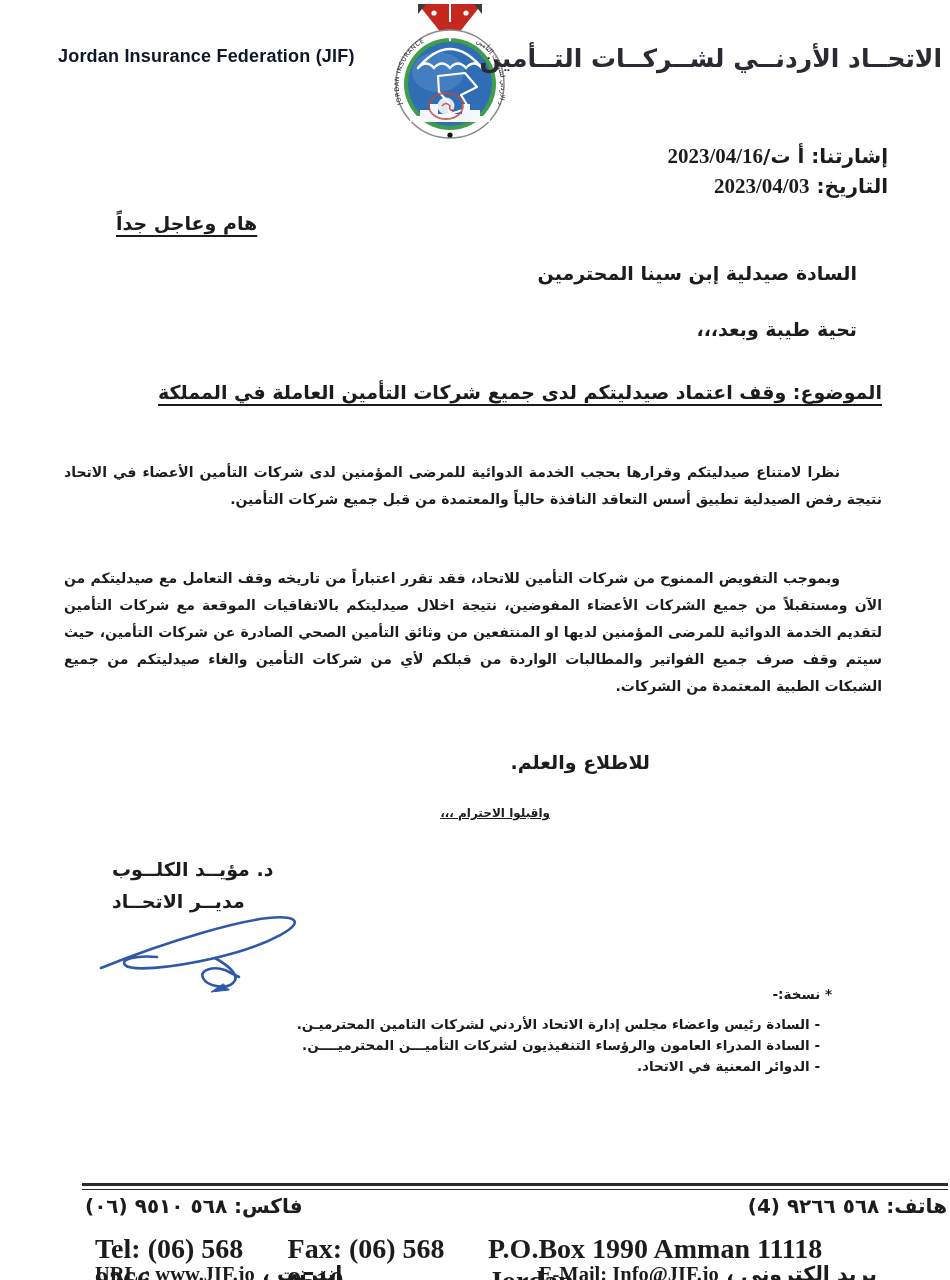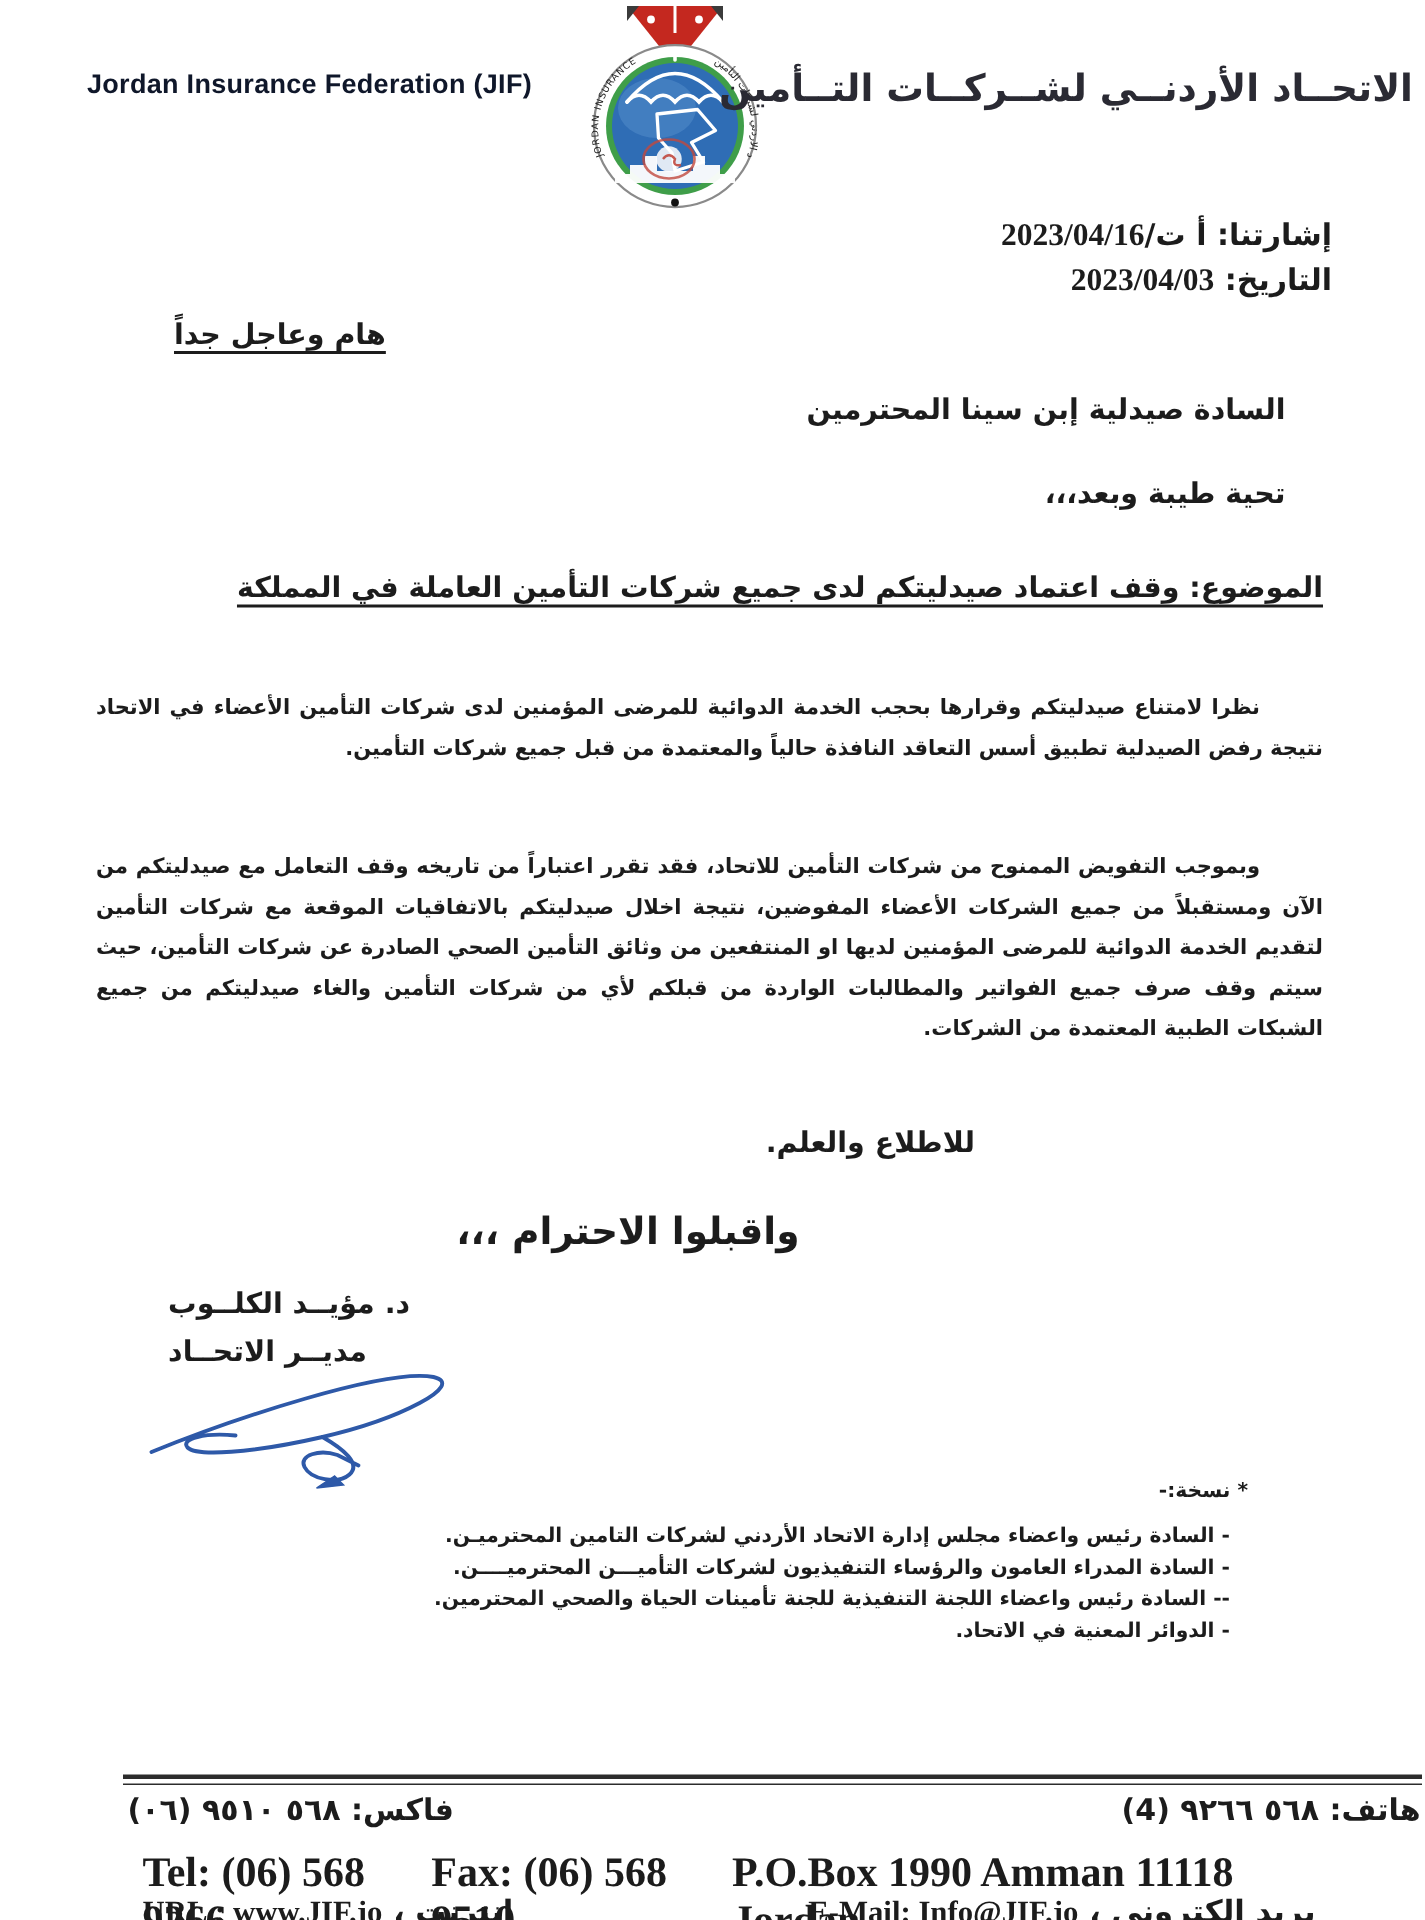--- a/index.html
+++ b/index.html
@@ -27,21 +27,21 @@
 
   
   .urgent{left:116px; top:212px; font-size:19px;}
   .recipient{right:93px; top:262px; font-size:19px;}
   .greeting{right:93px; top:318px; font-size:19px;}
   .subject{right:68px; top:381px; width:815px; font-size:19px; text-align:right;}
   .para{right:68px; width:818px; font-size:14px; line-height:27px;
         text-align:justify; text-align-last:auto;}
   .para.indent{text-indent:42px;}
   .closing1{right:300px; top:751px; font-size:19px;}
-  .closing2{right:417px; top:806px; font-size:25px;}
+  .closing2{right:400px; top:806px; font-size:12px;text-decoration:underline;}
 
   
   .sig-name{left:112px; top:858px; font-size:19px;}
   .sig-title{left:112px; top:890px; font-size:19px;}
   .sig-draw{left:95px; top:908px; width:235px; height:95px;}
 
   
   .cc-label{right:118px; top:986px; font-size:13.5px;}
   .cc-items{right:130px; top:1014px; font-size:13.5px; line-height:21px; text-align:right;}
 
@@ -146,21 +146,20 @@
         <path d="M120,50 C134,58 146,68 138,75 C130,82 112,78 108,70 C104,62 118,58 130,62 L144,69"></path>
         <path d="M128,76 L116,84 L134,82 Z" fill="#2e59a8" stroke-width="1"></path>
       </g>
     </svg>
   </div>
 
   <div class="abs cc-label b rtl">* نسخة:-</div>
   <div class="abs cc-items b">
     <div class="rtl">- السادة رئيس واعضاء مجلس إدارة الاتحاد  الأردني لشركات التامين المحترميـن.</div>
     <div class="rtl">- السادة المدراء العامون  والرؤساء التنفيذيون لشركات التأميـــن المحترميــــن.</div>
-    <div class="rtl">-- السادة رئيس واعضاء اللجنة التنفيذية للجنة تأمينات الحياة والصحي المحترمين.</div>
     <div class="rtl">- الدوائر المعنية في الاتحاد.</div>
   </div>
 
   <div class="abs footer-rule"></div>
 
   <div class="abs footer-ar b" dir="rtl">
     <span class="rtl">هاتف: ٥٦٨ ٩٢٦٦ (4)</span>
     <span class="rtl">فاكس: ٥٦٨ ٩٥١٠ (٠٦)</span>
   </div>
 

